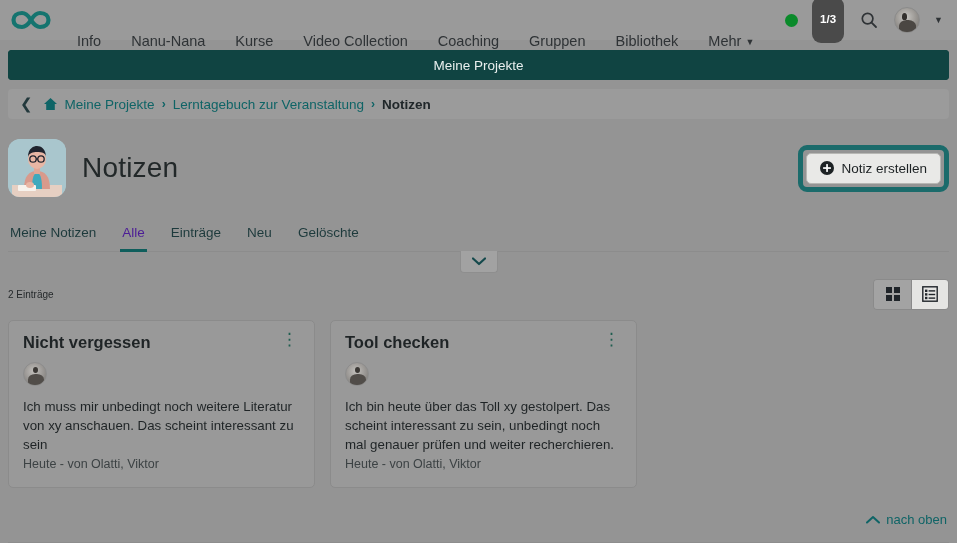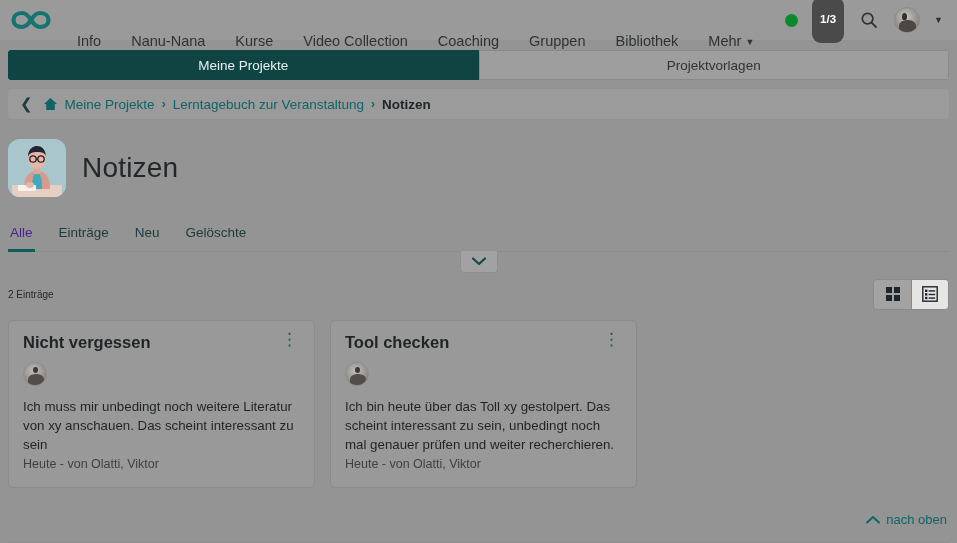--- a/index.html
+++ b/index.html
@@ -307,21 +307,20 @@
           <line x1="11.6" y1="11.6" x2="16" y2="16" stroke="#2f3336" stroke-width="1.8" stroke-linecap="round"></line>
         </svg>
       </div>
       <div class="avatar-nav"></div>
       <div class="caret-sm">▼</div>
     </div>
   </div>
 
   <div class="proj-tabs">
     <div class="proj-tab active">Meine Projekte</div>
-    <div class="proj-tab">Projektvorlagen</div>
   </div>
 
   <div class="crumbbar">
     <div class="crumb-back">❮</div>
     <span>
       <svg width="15" height="14" viewBox="0 0 15 14" aria-hidden="true" style="display:block">
         <path d="M7.5 1 L14 7 L11.8 7 L11.8 13 L3.2 13 L3.2 7 L1 7 Z" fill="#0f6466"></path>
       </svg>
     </span>
     <span class="crumb-link">Meine Projekte</span>
@@ -352,23 +351,36 @@
         <circle cx="33" cy="20" r="3.2" fill="none" stroke="#20242e" stroke-width="1.3"></circle>
         <line x1="28.2" y1="20" x2="29.8" y2="20" stroke="#20242e" stroke-width="1.3"></line>
 
         <rect x="10" y="46" width="18" height="6" rx="1" fill="#f7f2ec"></rect>
 
         <ellipse cx="22" cy="46" rx="4" ry="3" fill="#e8b6a4"></ellipse>
       </svg>
     </div>
     <div class="page-title">Notizen</div>
 
+    <div class="create-wrap">
+      <div class="create-btn">
+        <span>
+          <svg width="14" height="14" viewBox="0 0 14 14" aria-hidden="true" style="display:block">
+            <circle cx="7" cy="7" r="7" fill="#1d2224"></circle>
+            <rect x="6.2" y="3.1" width="1.7" height="7.8" fill="#ffffff"></rect>
+            <rect x="3.1" y="6.2" width="7.8" height="1.7" fill="#ffffff"></rect>
+          </svg>
+        </span>
+        <span>Notiz erstellen</span>
+      </div>
+    </div>
   </div>
 
   <div class="filter-tabs">
+    <div class="filter-tab">Meine Notizen</div>
     <div class="filter-tab active">Alle</div>
     <div class="filter-tab">Einträge</div>
     <div class="filter-tab">Neu</div>
     <div class="filter-tab">Gelöschte</div>
   </div>
 
   <div class="expander-row">
     <div class="expander">
       <svg width="14" height="9" viewBox="0 0 14 9" aria-hidden="true">
         <path d="M1 1.5 L7 7 L13 1.5" fill="none" stroke="#14494c" stroke-width="2.2" stroke-linecap="round" stroke-linejoin="round"></path>

